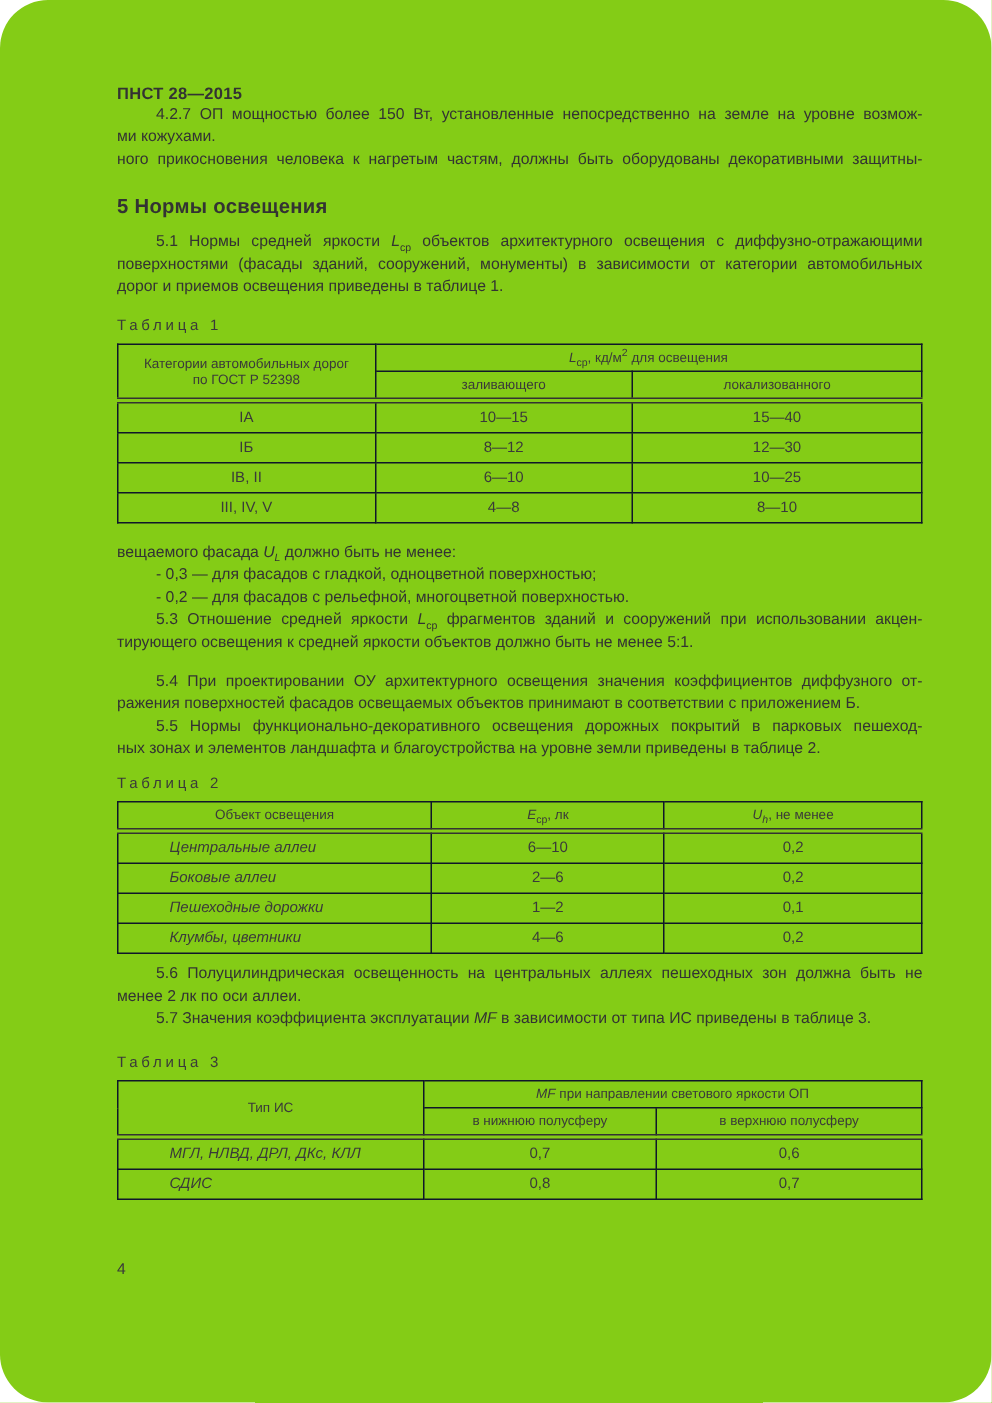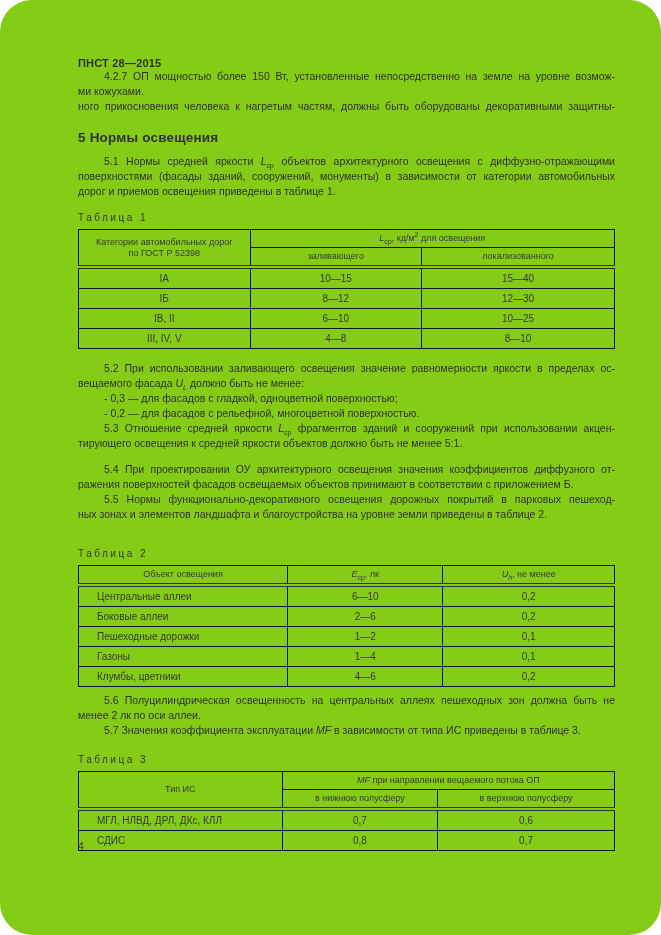--- a/index.html
+++ b/index.html
@@ -29,21 +29,21 @@
   th, td {
     border:1px solid #0f172a;
     text-align:center; vertical-align:middle;
     padding:3px 4px;
     font-weight:normal;
     color:#3a3a3a;
   }
   th { font-size:9px; line-height:11px; }
   td { font-size:10px; line-height:12px; height:13px;margin-left:28px; }
   thead { border-bottom:4px double #333; }
-  td.al { text-align:left; padding-left:18px; }
+  td.al { text-align:left; padding-left:34px;font-style:italic; }
 
   i, .it { font-style:italic; }
   sub { font-size:7px; line-height:0; }
   sup { font-size:7px; line-height:0; }
   sub.it { font-style:italic; }
 
   .page-num { position:absolute; left:78px; top:840px; font-size:10.5px; color:#3a3a3a; }
 </style>
 </head>
 <body>
@@ -105,39 +105,38 @@
           </tr>
           <tr>
             <td>III, IV, V</td>
             <td>4—8</td>
             <td>8—10</td>
           </tr>
         </tbody>
     </table>
 
     <div class="para" style="margin-top:12px">
-        <div class="tline just ind"><span>5.2 При использовании заливающего освещения значение равномерности яркости в пределах ос-</span></div>
         <div class="tline"><span>вещаемого фасада </span><i>U</i><sub class="it">L</sub><span> должно быть не менее:</span></div>
         <div class="tline ind"><span>- 0,3 — для фасадов с гладкой, одноцветной поверхностью;</span></div>
         <div class="tline ind"><span>- 0,2 — для фасадов с рельефной, многоцветной поверхностью.</span></div>
       </div>
     <div class="para" style="margin-top:0">
         <div class="tline just ind"><span>5.3 Отношение средней яркости </span><i>L</i><sub>ср</sub><span> фрагментов зданий и сооружений при использовании акцен-</span></div>
         <div class="tline"><span>тирующего освещения к средней яркости объектов должно быть не менее 5:1.</span></div>
       </div>
     <div class="para" style="margin-top:11px">
         <div class="tline just ind"><span>5.4 При проектировании ОУ архитектурного освещения значения коэффициентов диффузного от-</span></div>
         <div class="tline"><span>ражения поверхностей фасадов освещаемых объектов принимают в соответствии с приложением Б.</span></div>
       </div>
     <div class="para" style="margin-top:0">
         <div class="tline just ind"><span>5.5 Нормы функционально-декоративного освещения дорожных покрытий в парковых пешеход-</span></div>
         <div class="tline"><span>ных зонах и элементов ландшафта и благоустройства на уровне земли приведены в таблице 2.</span></div>
       </div>
 
-    <div class="tbl-label" style="margin-top:26px">Таблица 2</div>
+    <div class="tbl-label" style="margin-top:10px">Таблица 2</div>
     <table>
       <colgroup>
           <col style="width:39%">
           <col style="width:29%">
           <col style="width:32%">
         </colgroup>
       <thead>
         <tr>
           <th>Объект освещения</th>
           <th><i>E</i><sub>ср</sub><span>, лк</span></th>
@@ -151,25 +150,20 @@
             <td>0,2</td>
           </tr>
           <tr>
             <td class="al">Боковые аллеи</td>
             <td>2—6</td>
             <td>0,2</td>
           </tr>
           <tr>
             <td class="al">Пешеходные дорожки</td>
             <td>1—2</td>
-            <td>0,1</td>
-          </tr>
-          <tr>
-            <td class="al">Газоны</td>
-            <td>1—4</td>
             <td>0,1</td>
           </tr>
           <tr>
             <td class="al">Клумбы, цветники</td>
             <td>4—6</td>
             <td>0,2</td>
           </tr>
         </tbody>
     </table>
 
@@ -184,21 +178,21 @@
     <div class="tbl-label" style="margin-top:16px">Таблица 3</div>
     <table>
       <colgroup>
           <col style="width:38%">
           <col style="width:29%">
           <col style="width:33%">
         </colgroup>
       <thead>
         <tr>
           <th rowspan="2">Тип ИС</th>
-          <th colspan="2"><i>MF</i><span> при направлении вещаемого потока ОП</span></th>
+          <th colspan="2"><i>MF</i><span> при направлении светового яркости ОП</span></th>
         </tr>
         <tr>
           <th>в нижнюю полусферу</th>
           <th>в верхнюю полусферу</th>
         </tr>
       </thead>
       <tbody>
           <tr>
             <td class="al">МГЛ, НЛВД, ДРЛ, ДКс, КЛЛ</td>
             <td>0,7</td>

